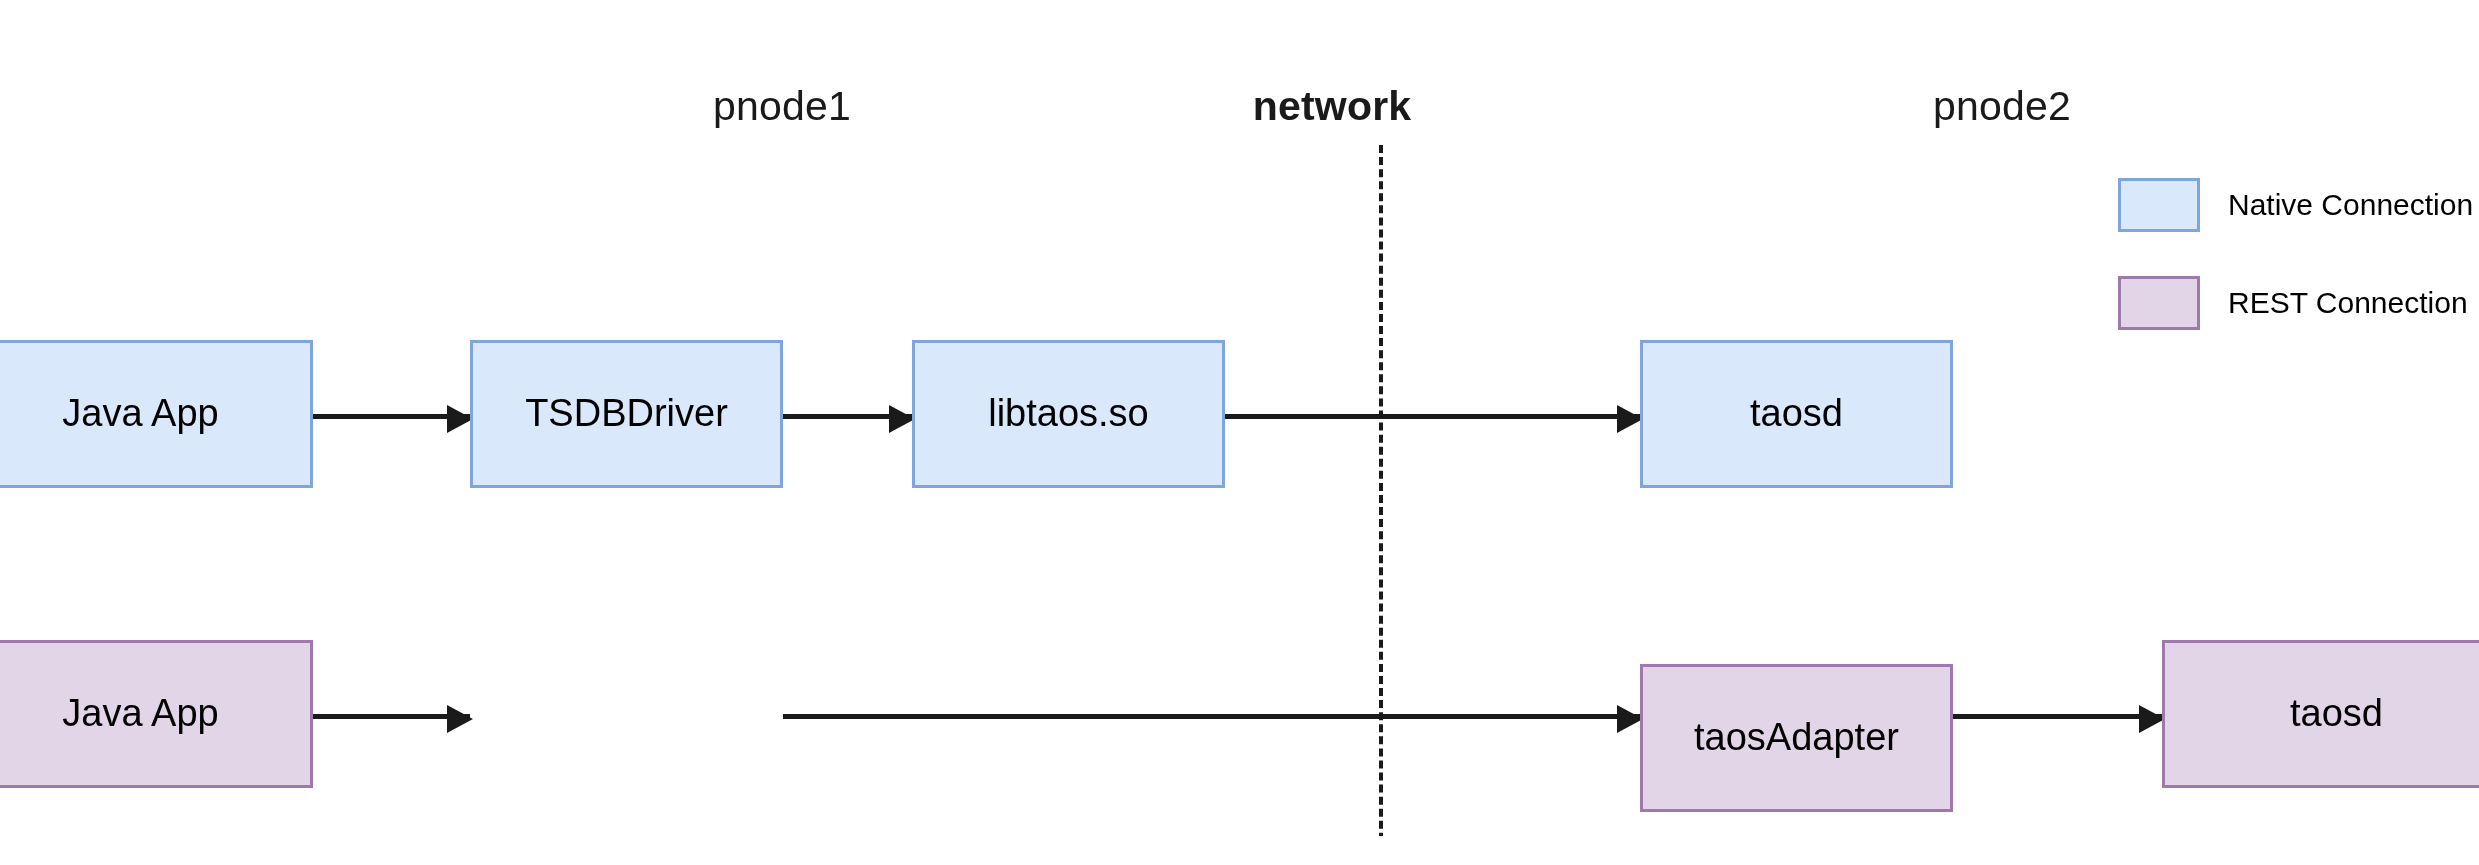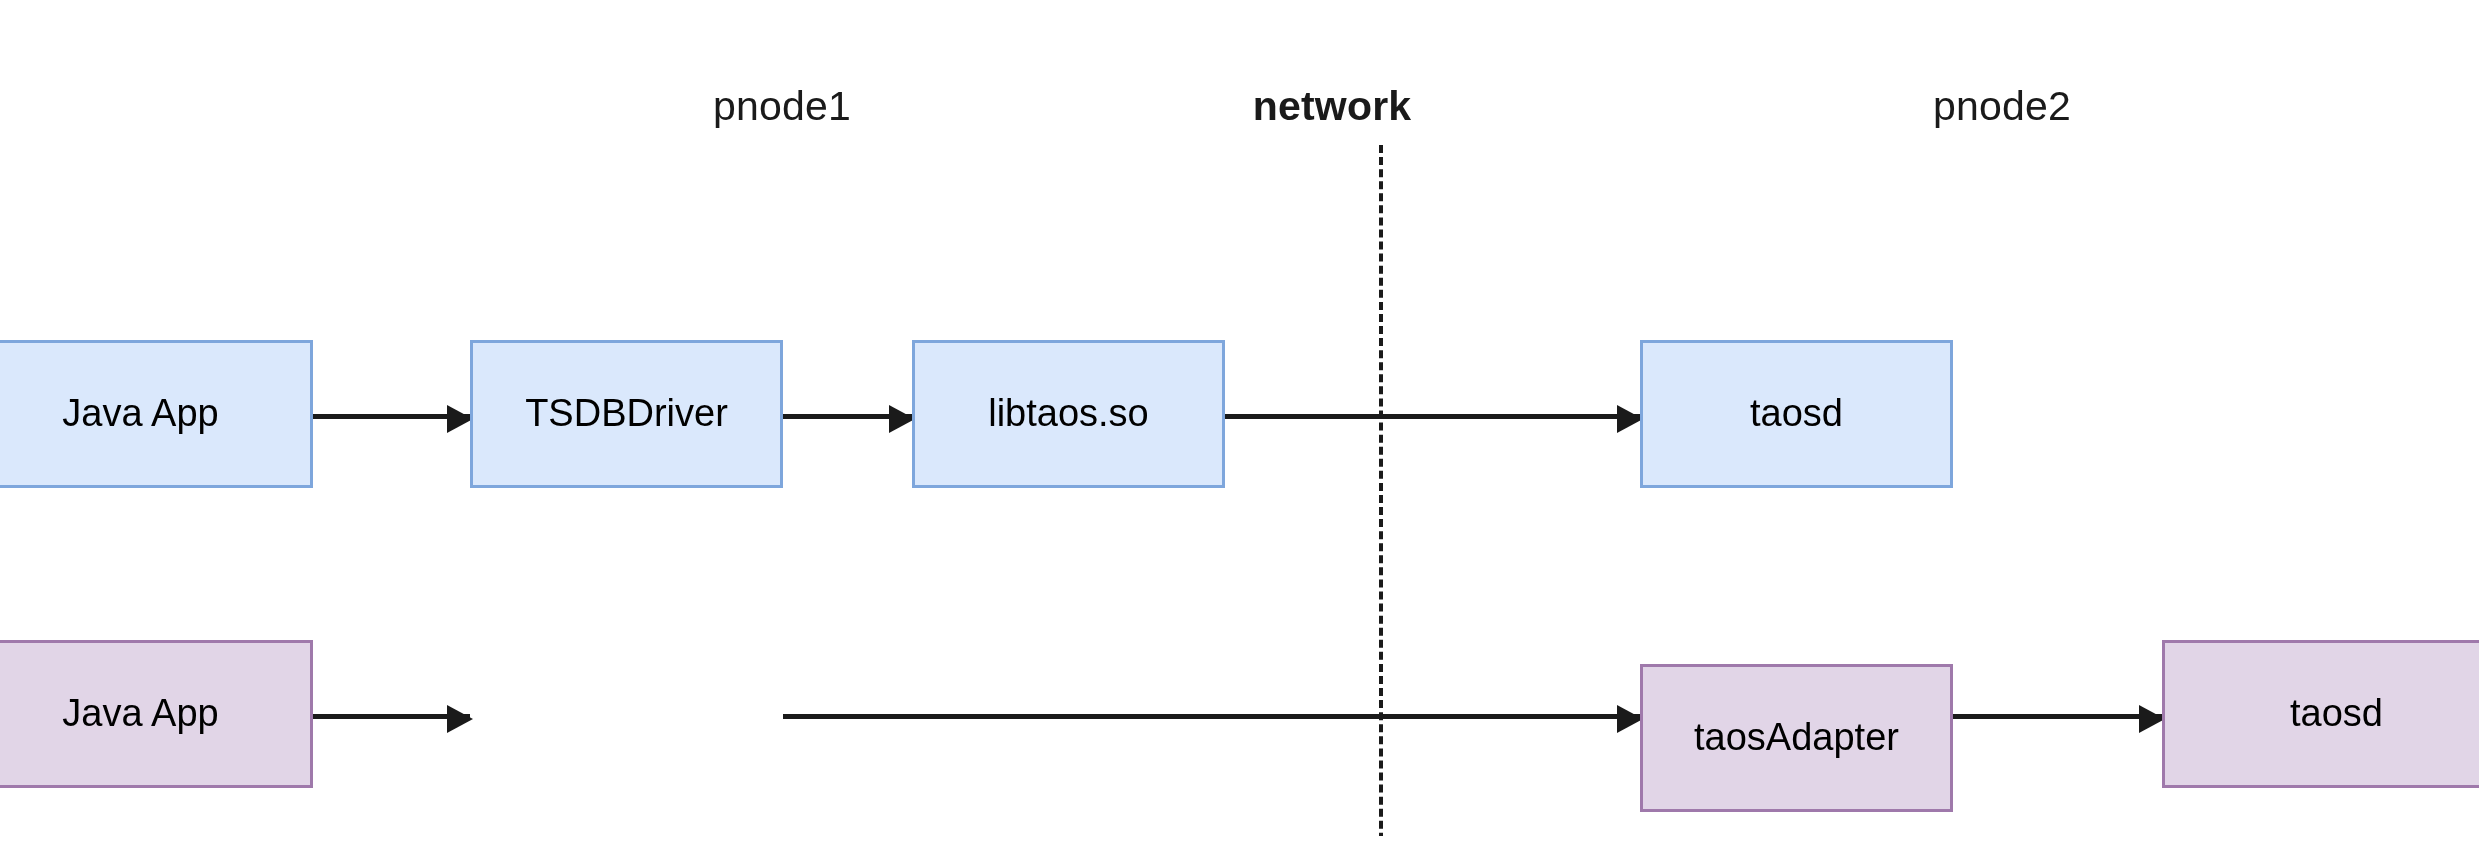--- a/index.html
+++ b/index.html
@@ -161,14 +161,24 @@
     <span>taosAdapter</span>
   </div>
   <div class="connector" style="left:1953px; top:714px; width:209px;">
     <span class="arrow-head"></span>
   </div>
 
   <div class="node rest" style="left:2162px; top:640px; width:349px; height:148px;">
     <span>taosd</span>
   </div>
 
+  <div id="legend">
+    <div class="legend-row">
+      <span class="legend-swatch native"></span>
+      <span class="legend-label">Native Connection</span>
+    </div>
+    <div class="legend-row">
+      <span class="legend-swatch rest"></span>
+      <span class="legend-label">REST Connection</span>
+    </div>
+  </div>
 
 </div>
 
 </body></html>

